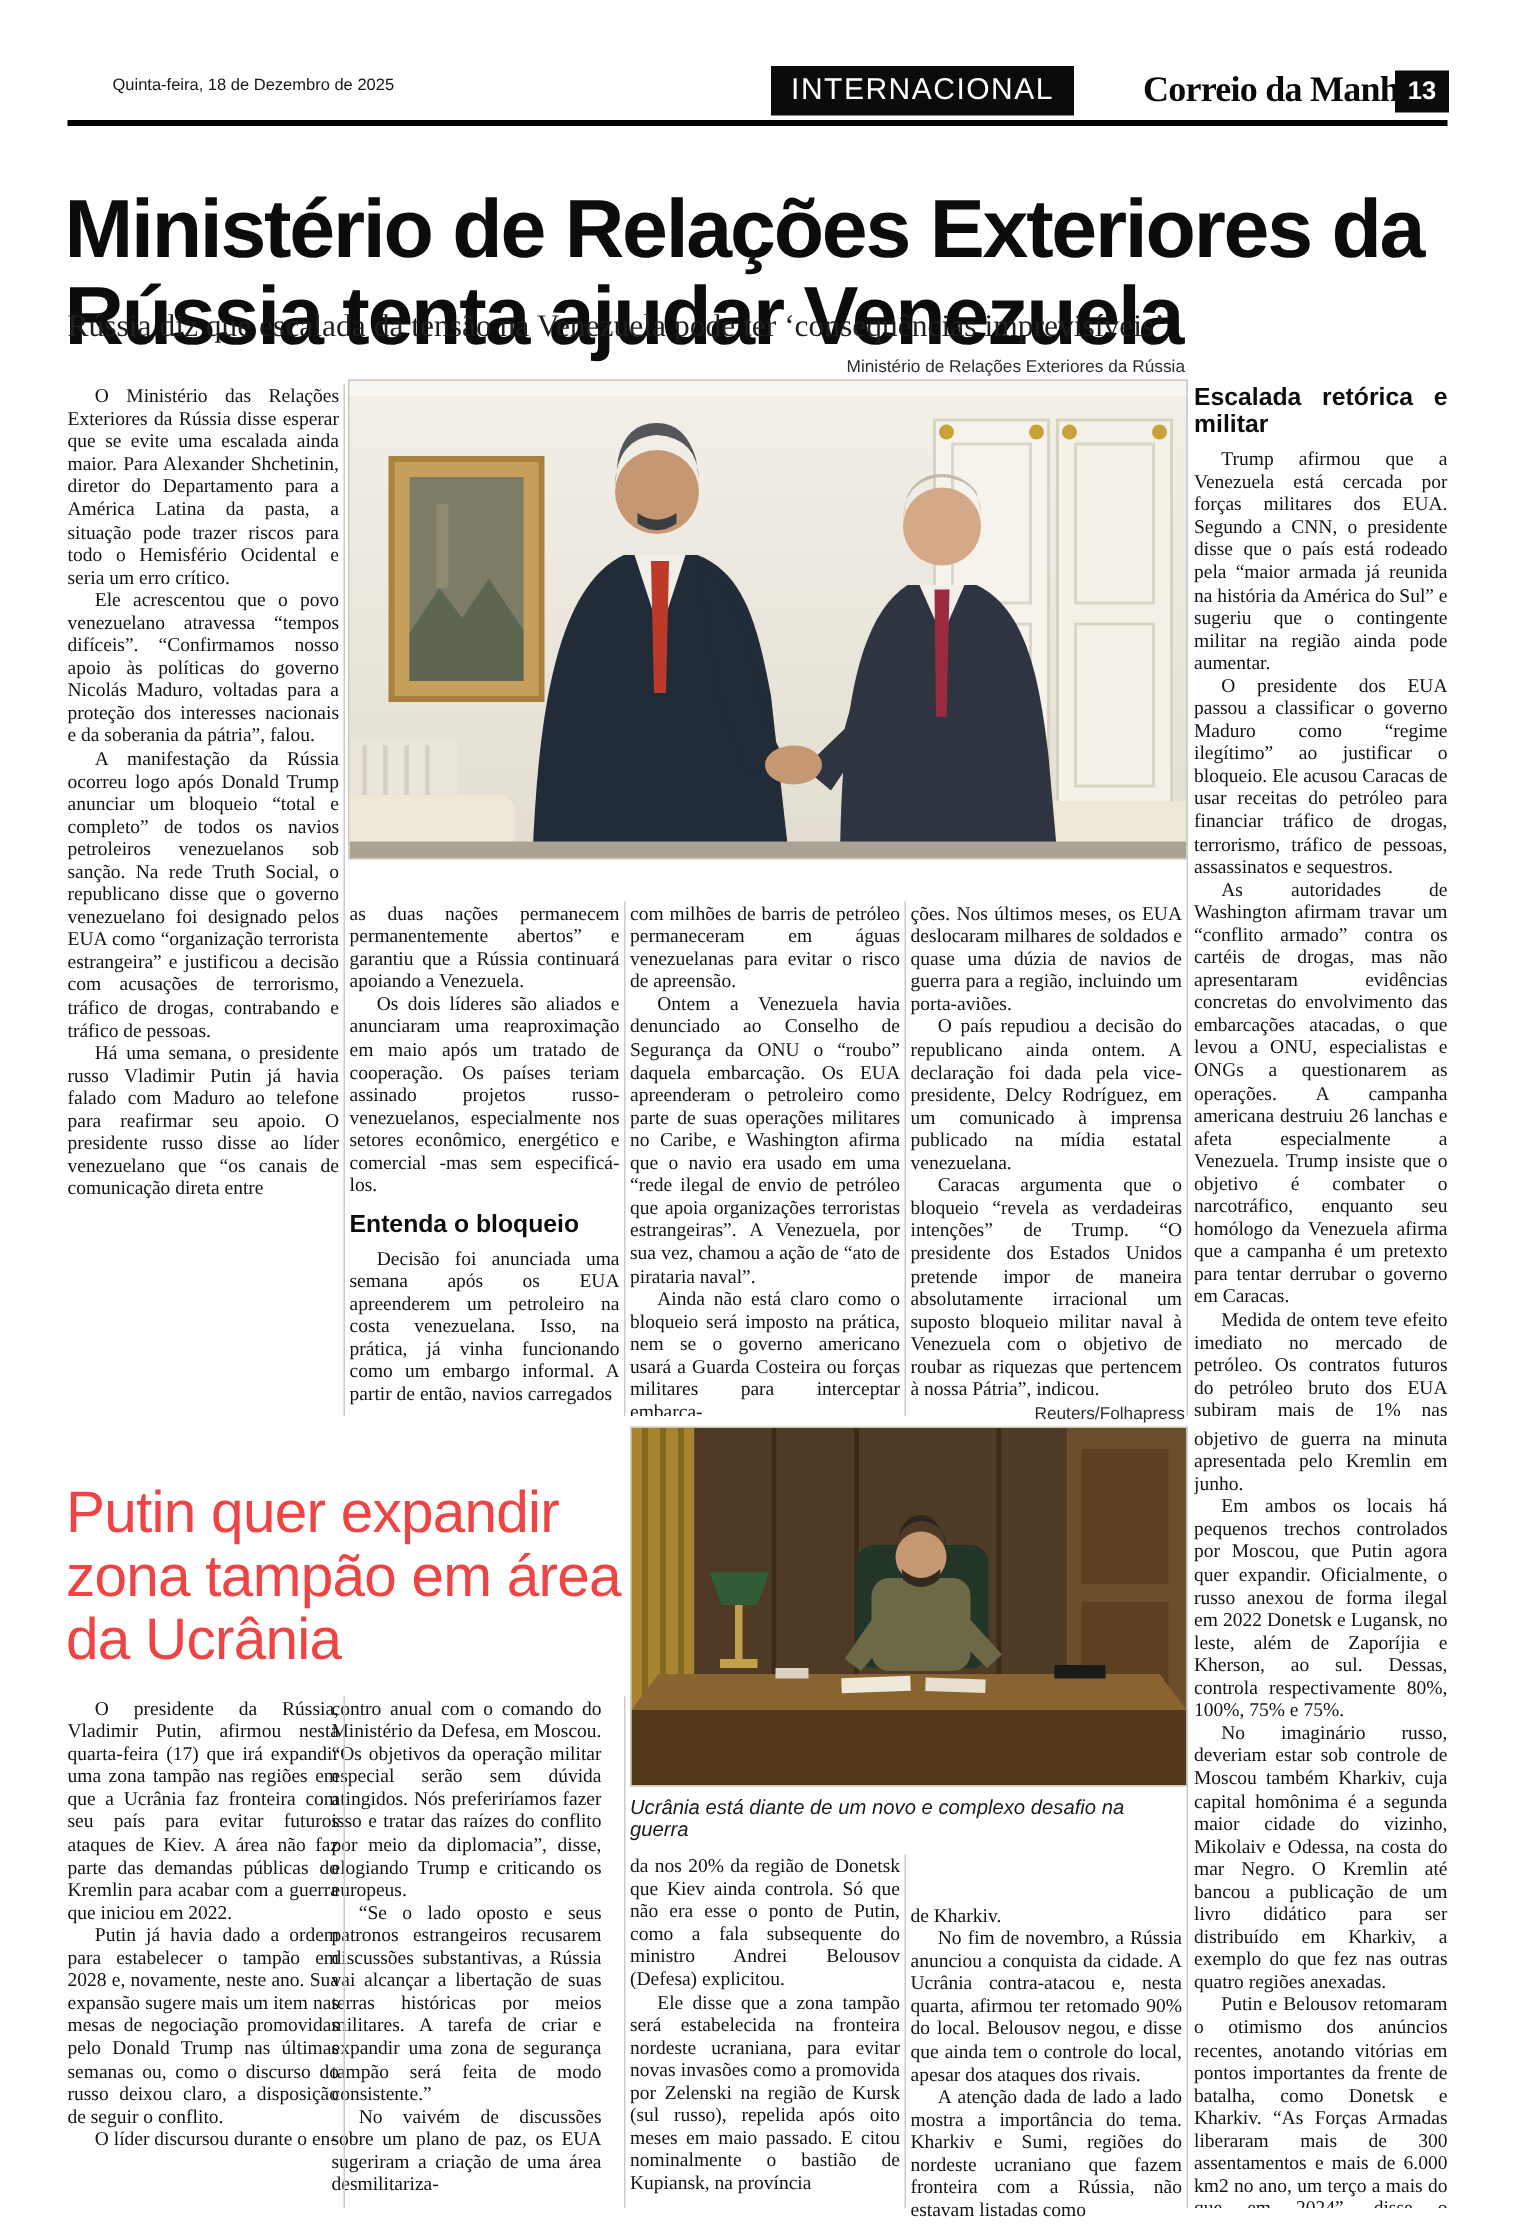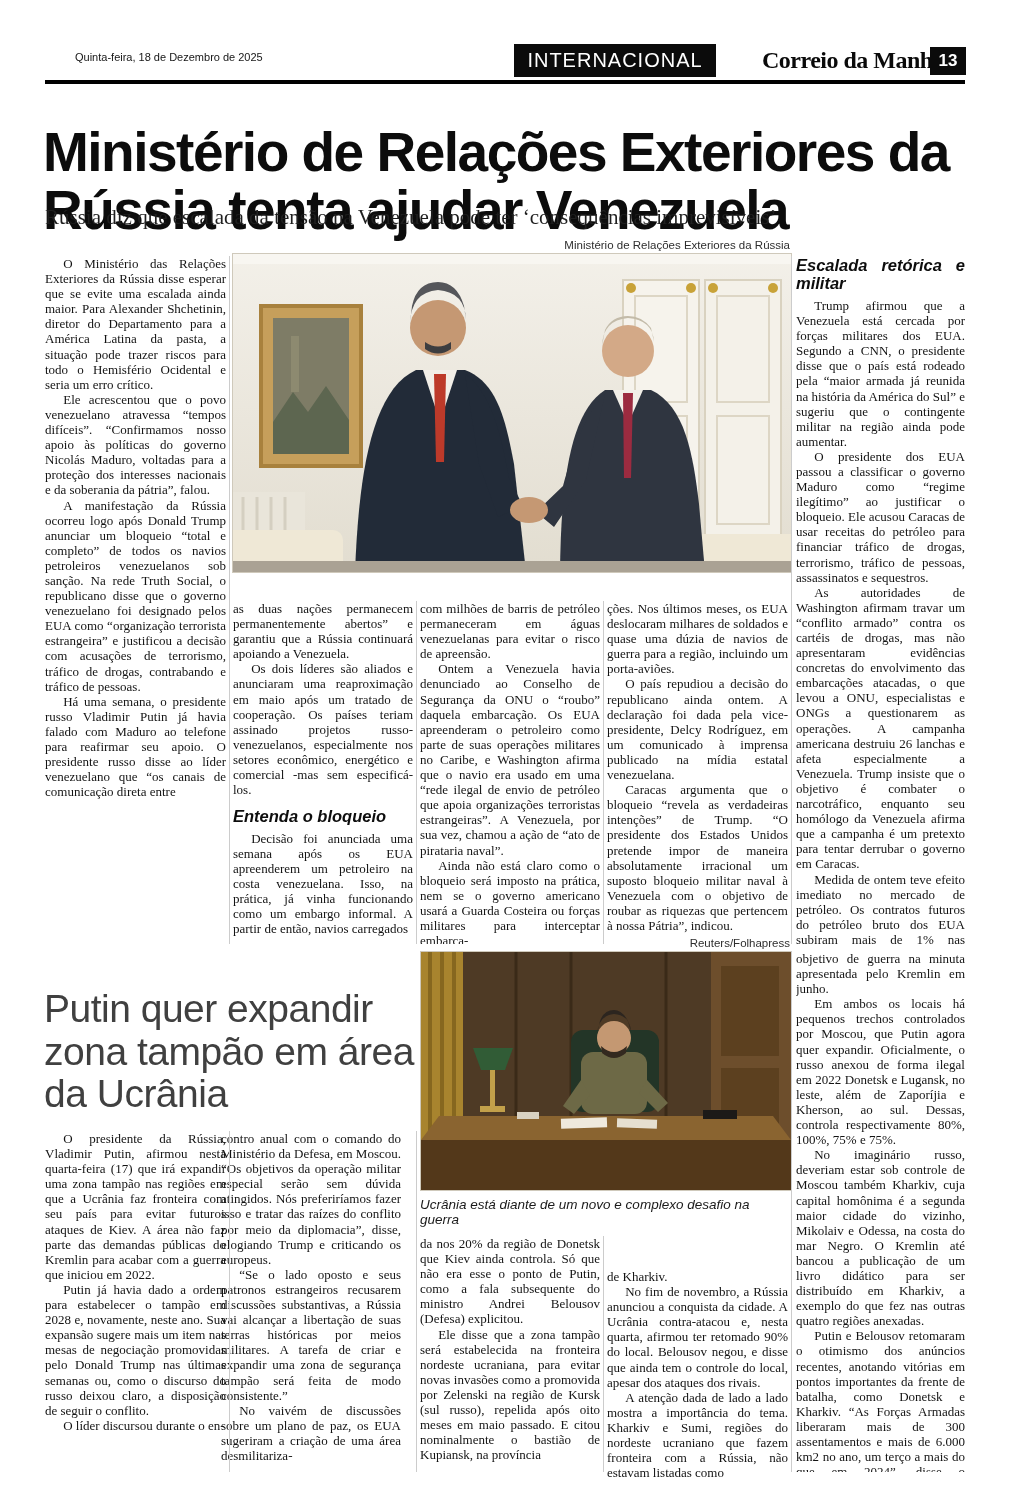--- a/index.html
+++ b/index.html
@@ -21,36 +21,36 @@
         display:flex;align-items:center;justify-content:center;
         font-family:"Liberation Sans","DejaVu Sans",sans-serif;font-weight:700;font-size:17px;}
   .header-rule{left:45px;top:80px;width:920px;height:4px;background:#000;}
 
   
   .h1{left:43px;top:86px;width:935px;font-family:"Liberation Sans","DejaVu Sans",sans-serif;
       font-weight:700;font-size:55px;line-height:1.06;letter-spacing:-1.5px;color:#0c0c0c;}
   .deck{left:45px;top:205px;width:930px;font-family:Liberation Serif, serif;
       font-size:21px;color:#1f1f1f;}
   .h2{left:44px;top:956px;width:372px;font-family:"Liberation Sans","DejaVu Sans",sans-serif;
-      font-weight:500;font-size:39px;line-height:1.09;letter-spacing:-0.5px;color:#404040;}
+      font-weight:500;font-size:39px;line-height:1.09;letter-spacing:-0.5px;color:#ef4444;}
 
   
   figure{margin:0;}
   .photo{border:1px solid #cfc9bb;overflow:hidden;background:#e8e4da;}
   .credit{font-family:"Liberation Sans","DejaVu Sans",sans-serif;font-size:11.5px;
       color:#2e2e2e;text-align:right;}
   .caption{font-family:"Liberation Sans","DejaVu Sans",sans-serif;font-style:italic;
       font-size:13.5px;color:#1a1a1a;}
 
   
   .col{overflow:hidden;font-size:13px;line-height:15.1px;text-align:justify;color:#131313;}
   .col .para{margin:0;text-indent:1.4em;}
   .col .para.flush{text-indent:0;}
   .col .col-head{font-family:"Liberation Sans","DejaVu Sans",sans-serif;font-weight:700;
-      font-size:16.5px;line-height:1.12;margin:10px 0 5px 0;color:#0d0d0d;font-style:italic;}
+      font-size:16.5px;line-height:1.12;margin:10px 0 5px 0;color:#0d0d0d;}
   .col .col-head:first-child{margin-top:0;}
   .vrule{width:1px;background:#cccccc;}
 </style>
 </head>
 <body>
 
 <div class="page">
 
   <div class="abs date">Quinta-feira, 18 de Dezembro de 2025</div>
   <div class="abs section-box">INTERNACIONAL</div>

